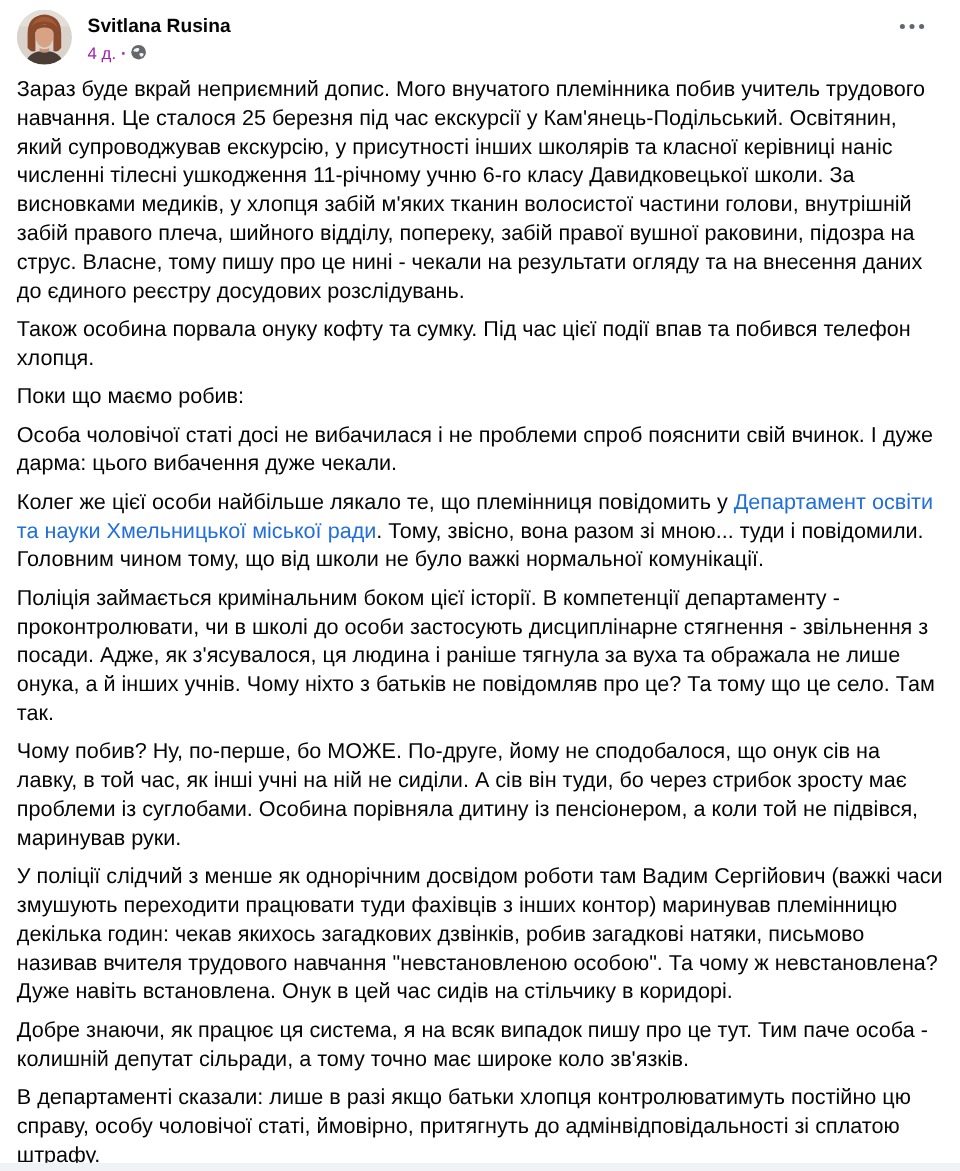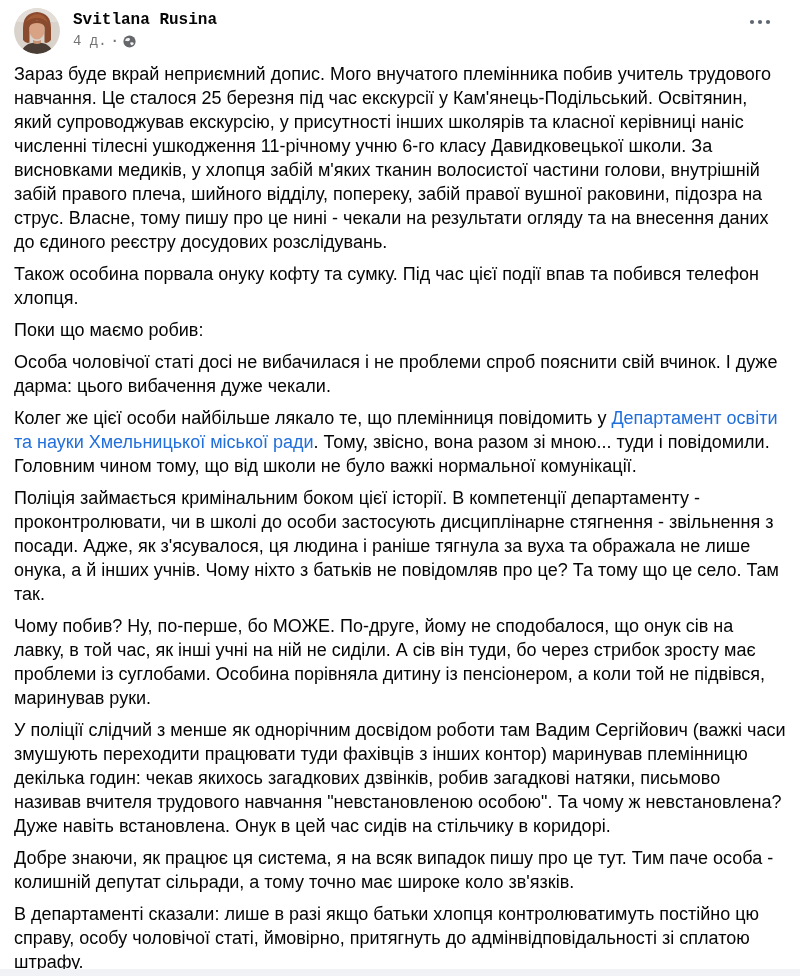--- a/index.html
+++ b/index.html
@@ -7,24 +7,23 @@
   body {
     height: 976px;
     overflow: hidden;
     position: relative;
     background: #ffffff;
     font-family: "Liberation Sans", "DejaVu Sans", sans-serif;
     color: #050505;
   }
   .post-header {
     display: flex;
-    align-items: flex-start;
+    align-items: center;
     padding: 8px 14px 0 14px;
     position: relative;
-    font-family: Liberation Mono, monospace;
   }
   .avatar {
     width: 46px;
     height: 46px;
     border-radius: 50%;
     overflow: hidden;
     flex: 0 0 46px;
     cursor: pointer;
     box-shadow: 0 0 0 1px rgba(0,0,0,0.06) inset;
   }
@@ -39,21 +38,21 @@
     color: #050505;
     line-height: 20px;
     cursor: pointer;
   }
   .meta {
     display: flex;
     align-items: center;
     gap: 4px;
     margin-top: 3px;
     font-size: 14px;
-    color: #737373;
+    color: #a21caf;
     line-height: 16px;
   }
   .meta .timestamp { cursor: pointer; }
   .meta .sep { font-weight: 700; }
   .globe { display: inline-flex; align-items: center; }
   .more-btn {
     position: absolute;
     right: 22px;
     top: 10px;
     border: none;

